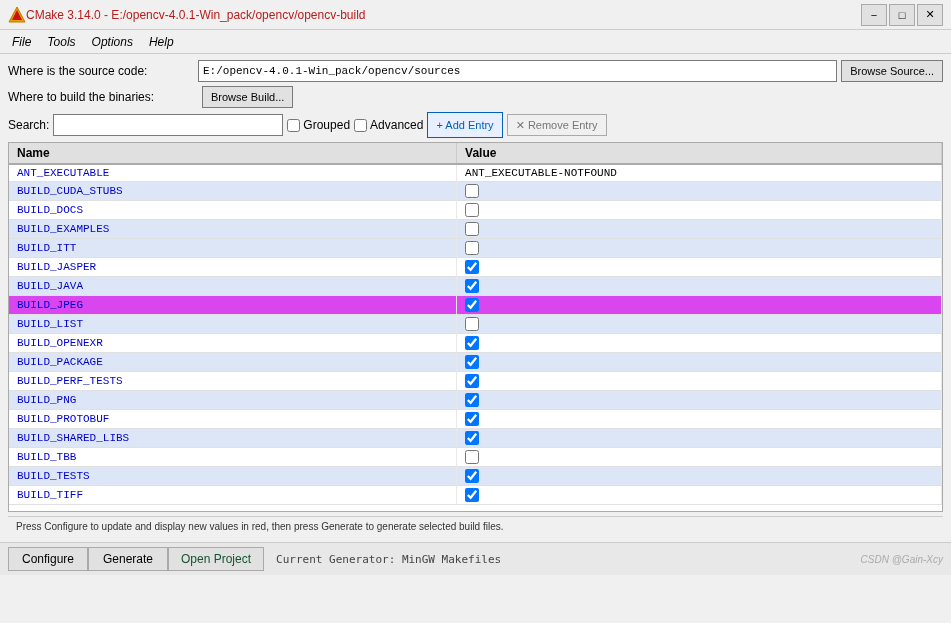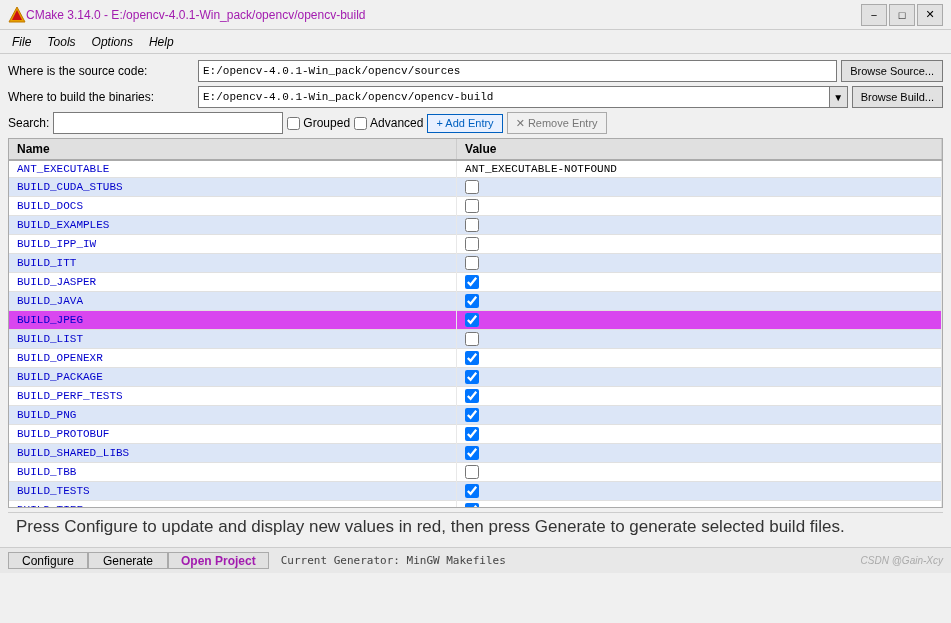--- a/index.html
+++ b/index.html
@@ -7,21 +7,21 @@
     
     
     .title-bar {
       background: #f0f0f0;
       border-bottom: 1px solid #ccc;
       display: flex;
       align-items: center;
       padding: 4px 8px;
       height: 30px;
     }
-    .title-bar-text { font-size: 12px; color: #a21caf; flex: 1; }
+    .title-bar-text { font-size: 12px; color: #b91c1c; flex: 1; }
     .title-bar-controls { display: flex; gap: 2px; }
     .title-btn {
       width: 26px; height: 22px; border: 1px solid #aaa; background: #e1e1e1;
       cursor: pointer; font-size: 11px; display: flex; align-items: center; justify-content: center;
     }
 
     
     .menu-bar {
       background: #f0f0f0;
       border-bottom: 1px solid #ccc;
@@ -105,21 +105,21 @@
     }
     .checkbox-label {
       display: flex;
       align-items: center;
       gap: 3px;
       font-size: 12px;
       cursor: pointer;
     }
     .checkbox-label input { margin: 0; }
     .add-entry-btn {
-      height: 19px;
+      height: 26px;
       padding: 0 8px;
       border: 1px solid #0060c0;
       background: #e8f0ff;
       cursor: pointer;
       font-size: 11px;
       color: #0060c0;
       display: flex; align-items: center; gap: 3px;
     }
     .remove-entry-btn {
       height: 22px;
@@ -175,36 +175,36 @@
     
     .table-container::-webkit-scrollbar { width: 16px; }
     .table-container::-webkit-scrollbar-track { background: #f0f0f0; }
     .table-container::-webkit-scrollbar-thumb { background: #c0c0c0; border: 1px solid #aaa; }
 
     
     .status-bar {
       background: #f0f0f0;
       border-top: 1px solid #ccc;
       padding: 4px 8px;
-      font-size: 17px;
+      font-size: 10px;
       color: #333;
       margin-top: 4px;
     }
 
     
     .bottom-bar {
       display: flex;
       align-items: center;
       background: #e8e8e8;
       border-top: 1px solid #ccc;
       padding: 4px 8px;
       gap: 0;
     }
     .bottom-btn {
-      height: 17px;
+      height: 24px;
       min-width: 80px;
       border: 1px solid #aaa;
       background: #e1e1e1;
       cursor: pointer;
       font-size: 12px;
       padding: 0 12px;
     }
     .bottom-btn:disabled { color: #aaa; cursor: default; }
     .generator-text {
       margin-left: 12px;
@@ -254,24 +254,20 @@
 <div class="main">
 
   <div class="form-row">
     <span class="form-label">Where is the source code:</span>
     <input class="form-input" type="text" value="E:/opencv-4.0.1-Win_pack/opencv/sources" style="">
     <button class="browse-btn">Browse Source...</button>
   </div>
 
   <div class="form-row">
     <span class="form-label">Where to build the binaries:</span>
-    <div class="input-with-arrow">
-      <input class="form-input" type="text" value="E:/opencv-4.0.1-Win_pack/opencv/opencv-build" style="">
-      <button class="arrow-btn">▼</button>
-    </div>
     <button class="browse-btn">Browse Build...</button>
   </div>
 
   <div class="search-row">
     <span class="search-label">Search:</span>
     <input class="search-input" type="text" style="">
     <label class="checkbox-label">
       <input type="checkbox" style="">
       <span>Grouped</span>
     </label>
@@ -305,24 +301,20 @@
             <td class="value-col"><input type="checkbox" class="cb" style=""></td>
           </tr>
           <tr style="background: white; margin-left: 36px;">
             <td class="name-col">BUILD_DOCS</td>
             <td class="value-col"><input type="checkbox" class="cb" style=""></td>
           </tr>
           <tr style="background: rgb(220, 230, 247);">
             <td class="name-col">BUILD_EXAMPLES</td>
             <td class="value-col"><input type="checkbox" class="cb" style=""></td>
           </tr>
-          <tr style="background: white;">
-            <td class="name-col">BUILD_IPP_IW</td>
-            <td class="value-col"><input type="checkbox" class="cb" style=""></td>
-          </tr>
           <tr style="background: rgb(220, 230, 247);">
             <td class="name-col">BUILD_ITT</td>
             <td class="value-col"><input type="checkbox" class="cb" style=""></td>
           </tr>
           <tr style="background: white;">
             <td class="name-col">BUILD_JASPER</td>
             <td class="value-col"><input type="checkbox" class="cb" checked="" style=""></td>
           </tr>
           <tr style="background: rgb(220, 230, 247);">
             <td class="name-col">BUILD_JAVA</td>
@@ -378,16 +370,16 @@
 
   <div class="status-bar">
     <span>Press Configure to update and display new values in red, then press Generate to generate selected build files.</span>
   </div>
 
 </div>
 
 <div class="bottom-bar">
   <button class="bottom-btn">Configure</button>
   <button class="bottom-btn">Generate</button>
-  <button class="bottom-btn" style="color:#a21caf;font-weight:bold;">Open Project</button>
+  <button class="bottom-btn" style="color:#14532d;">Open Project</button>
   <span class="generator-text">Current Generator: MinGW Makefiles</span>
   <span class="watermark">CSDN @Gain-Xcy</span>
 </div>
 
 </body></html>

